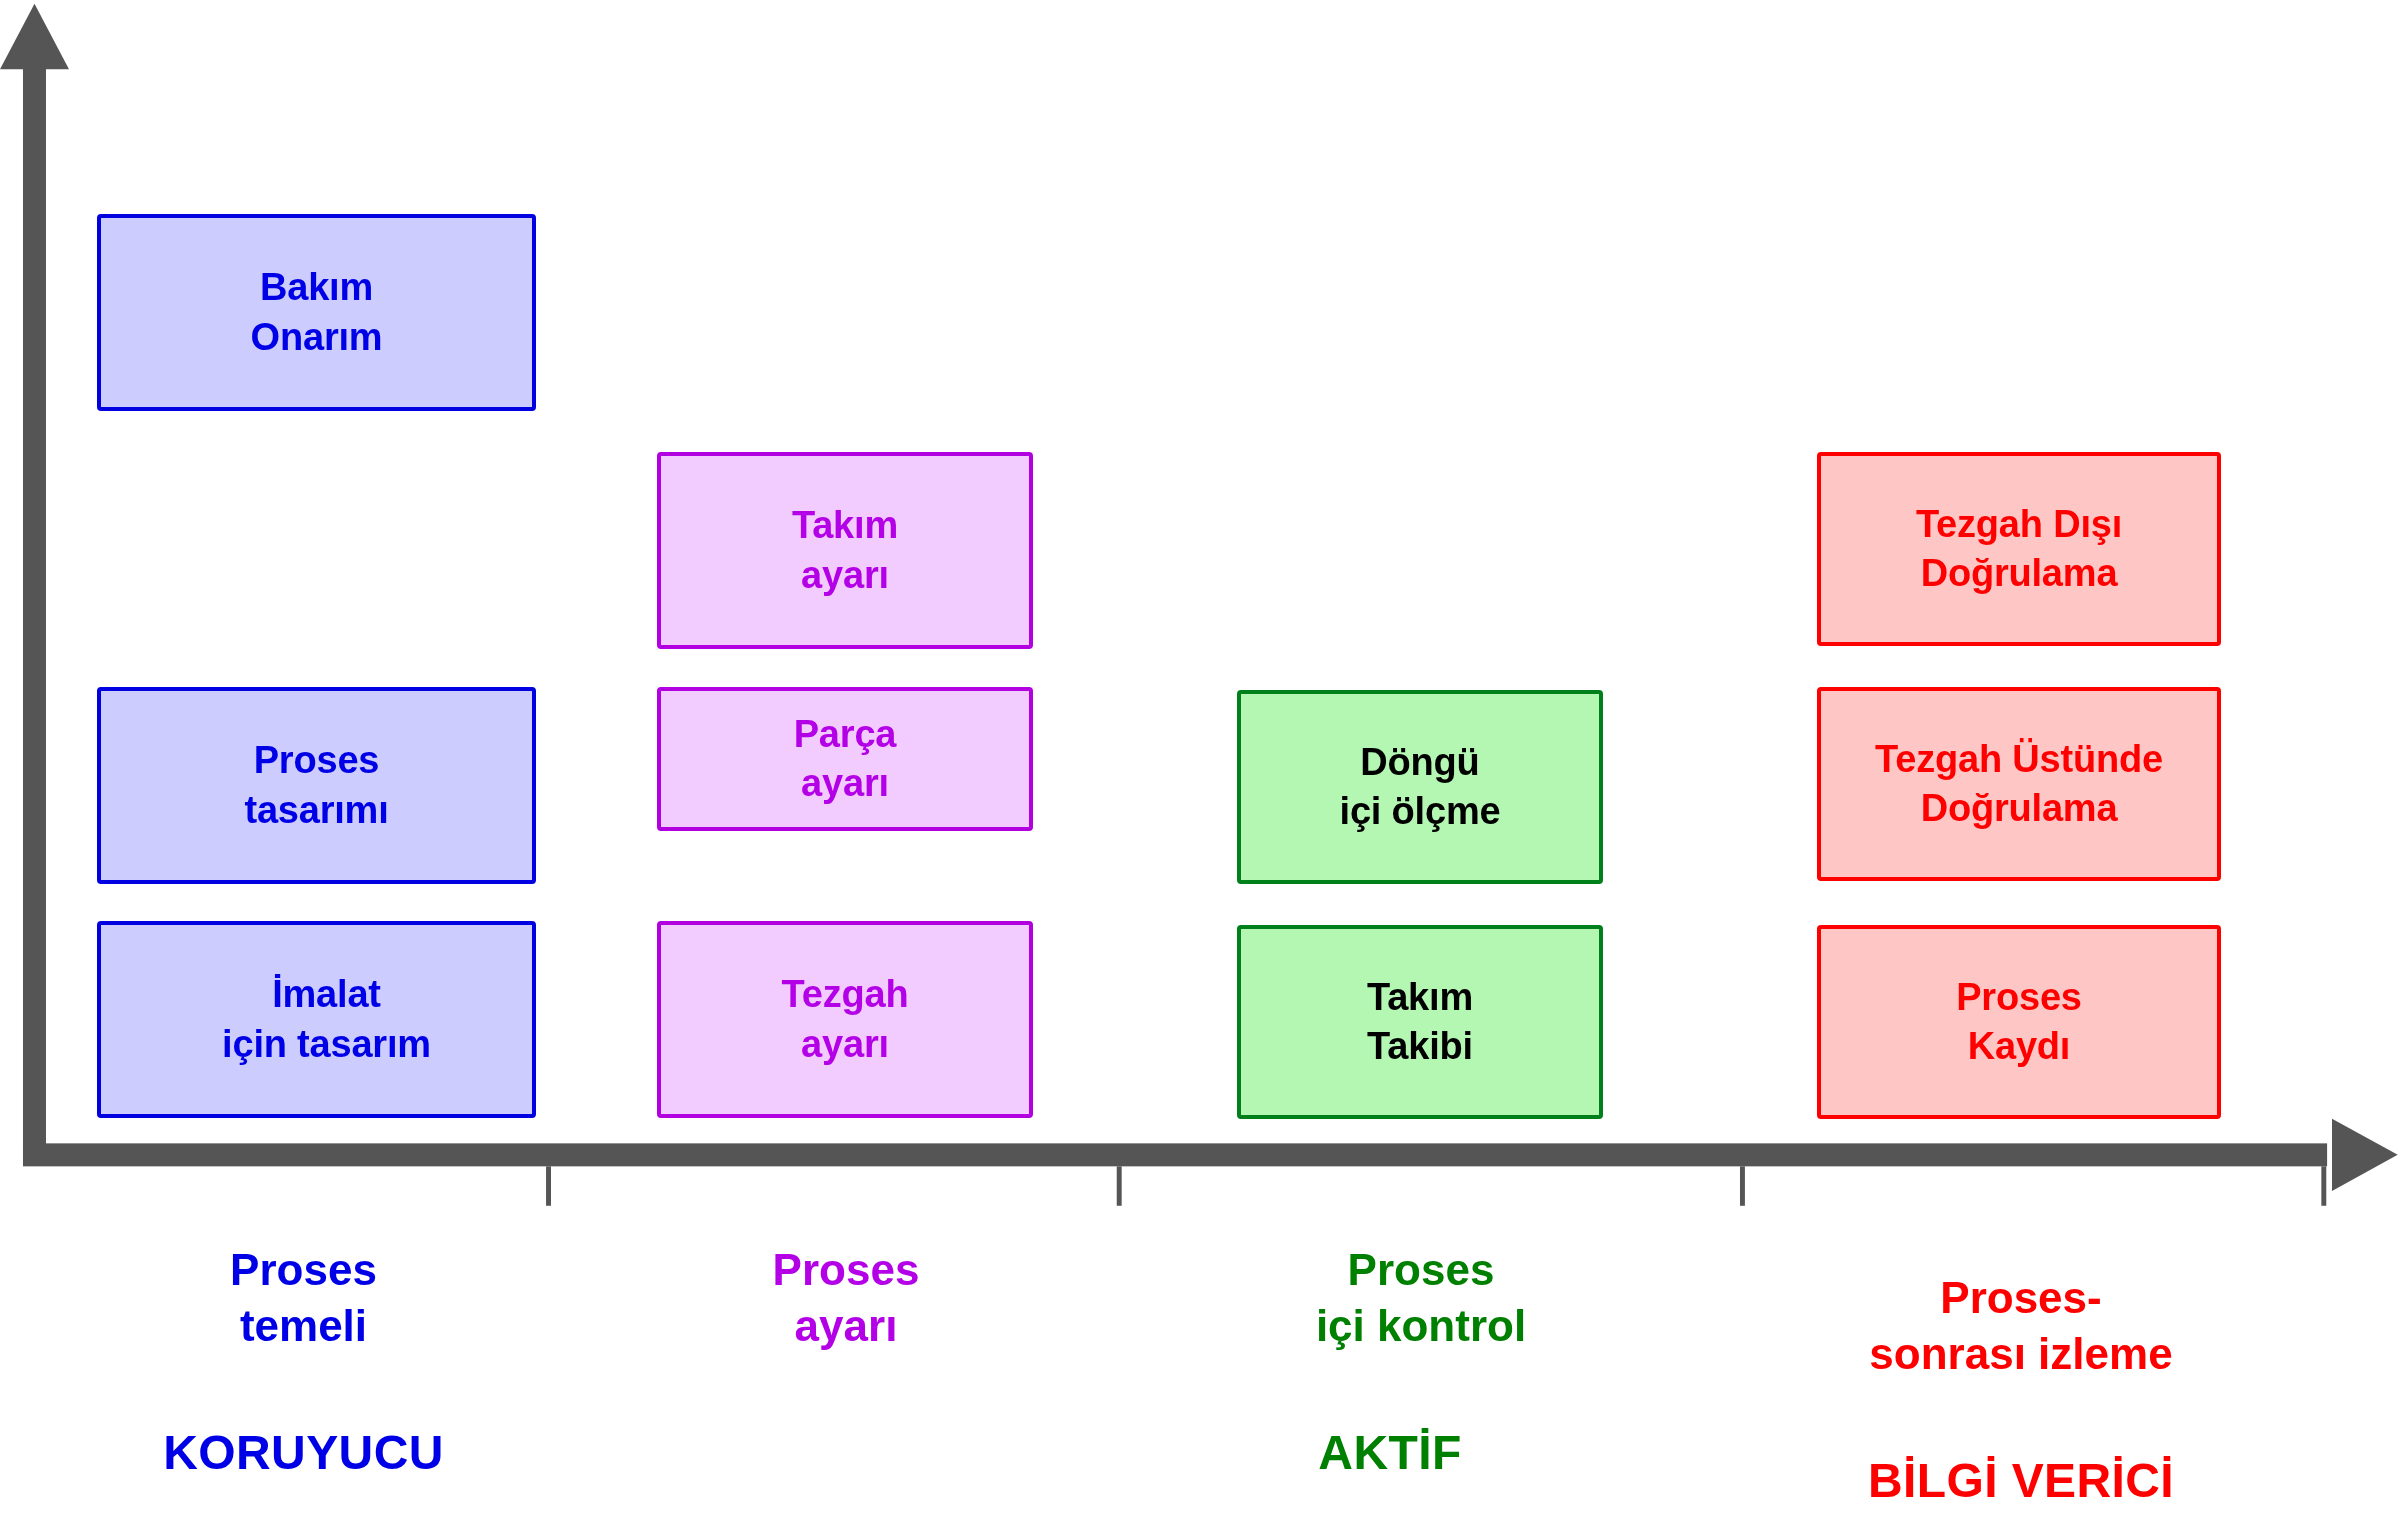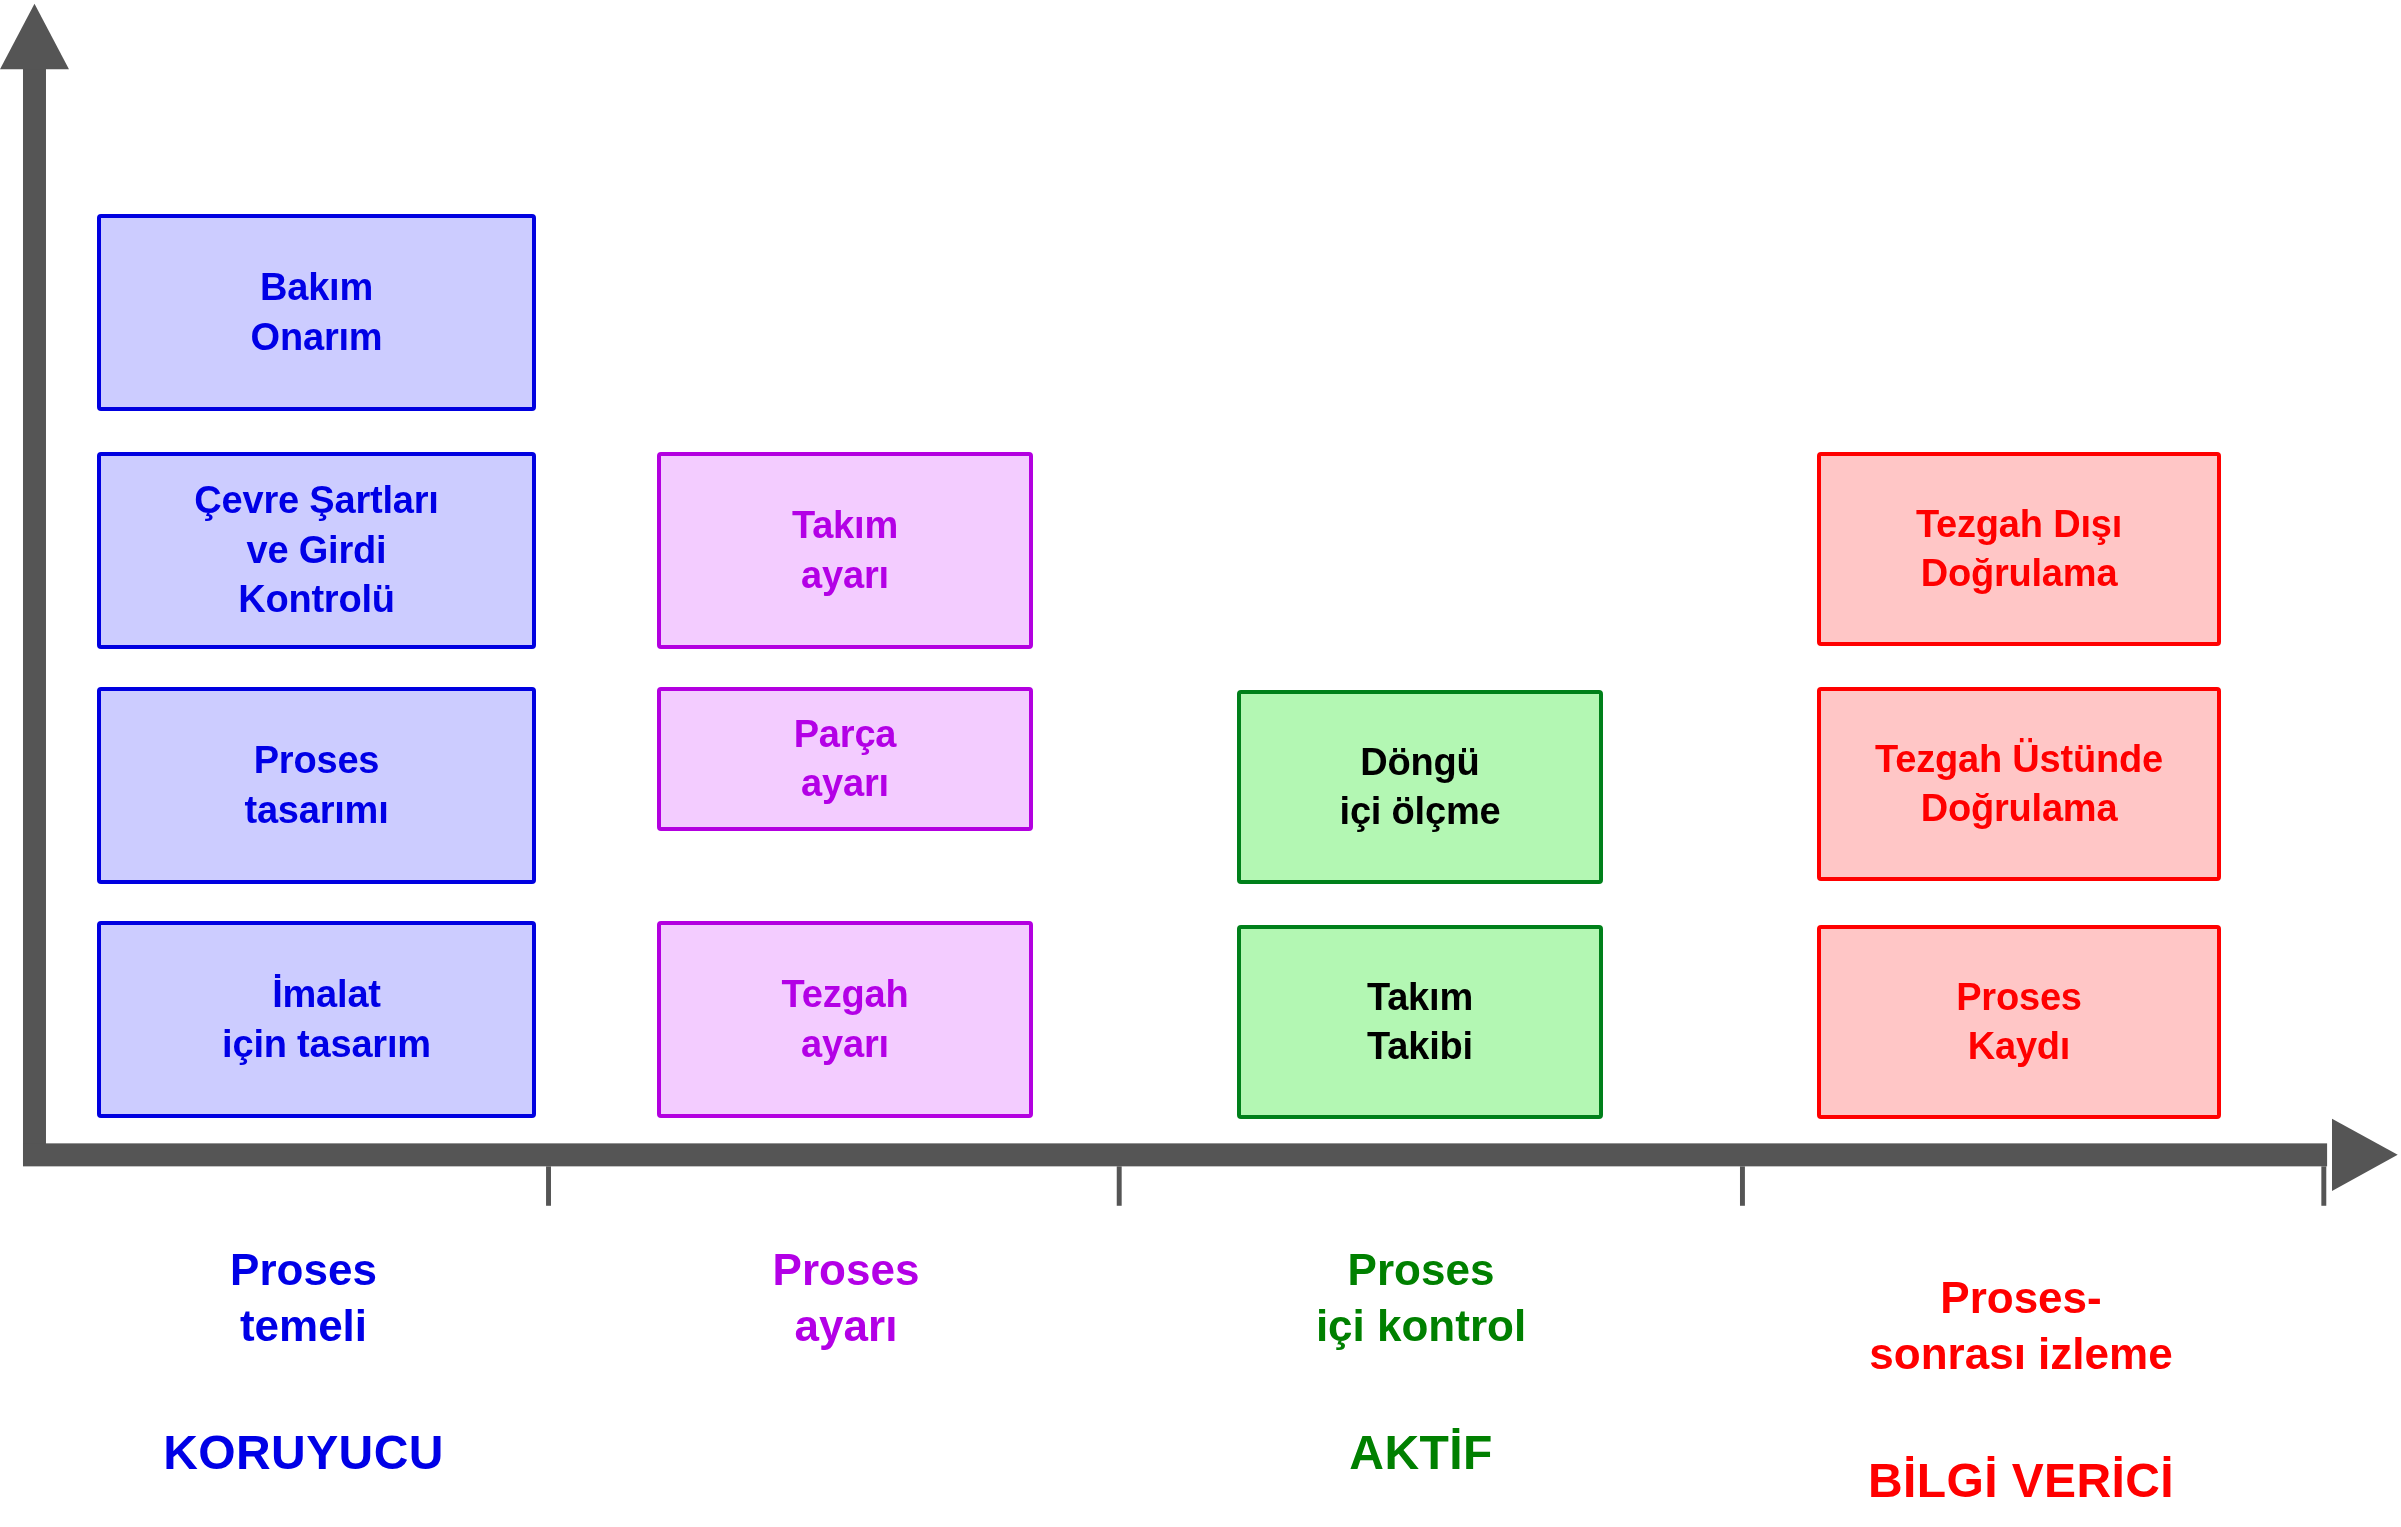--- a/index.html
+++ b/index.html
@@ -91,23 +91,20 @@
       <rect x="665" y="1420" width="6" height="48" fill="#555555"></rect>
       <rect x="1360" y="1420" width="6" height="48" fill="#555555"></rect>
       <rect x="2119" y="1420" width="6" height="48" fill="#555555"></rect>
       <rect x="2827" y="1420" width="6" height="48" fill="#555555"></rect>
     </g>
   </svg>
 
   <div class="box c-blue" style="left:97px; top:214px; width:439px; height:197px; font-size:38px;">Bakım
 Onarım</div>
 
-  <div class="box c-blue" style="left:97px; top:452px; width:439px; height:197px; font-size:38px;">Çevre Şartları
-ve Girdi
-Kontrolü</div>
 
   <div class="box c-blue" style="left:97px; top:687px; width:439px; height:197px; font-size:38px;">Proses
 tasarımı</div>
 
   <div class="box c-blue" style="left:97px; top:921px; width:439px; height:197px; font-size:38px;padding-left:20px;">İmalat
 için tasarım</div>
 
   <div class="box c-magenta" style="left:657px; top:452px; width:376px; height:197px; font-size:38px;">Takım
 ayarı</div>
 
@@ -140,18 +137,18 @@
 
   <div class="col-caption cap-phase t-green" style="left:1191px; top:1242px; width:460px;">Proses
 içi kontrol</div>
 
   <div class="col-caption cap-phase t-red" style="left:1758px; top:1242px; width:526px;">Proses-
 sonrası izleme</div>
 
   <div class="col-caption cap-class t-blue" style="left:49px; top:1422px; width:509px;">KORUYUCU</div>
 
 
-  <div class="col-caption cap-class t-green" style="left:1191px; top:1422px; width:460px;">AKTİF</div>
+  <div class="col-caption cap-class t-green" style="left:1160px; top:1422px; width:460px;">AKTİF</div>
 
   <div class="col-caption cap-class t-red" style="left:1758px; top:1422px; width:526px;">BİLGİ VERİCİ</div>
 
 </div>
 
 
 </body></html>

